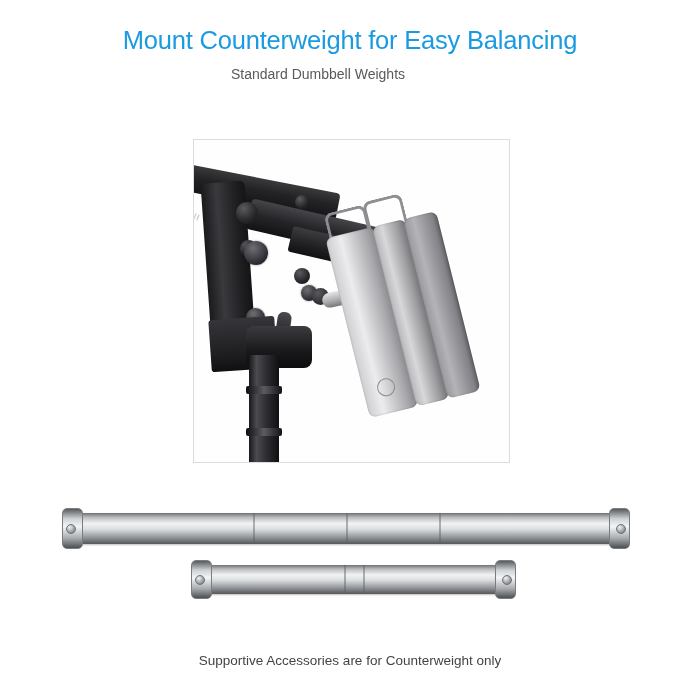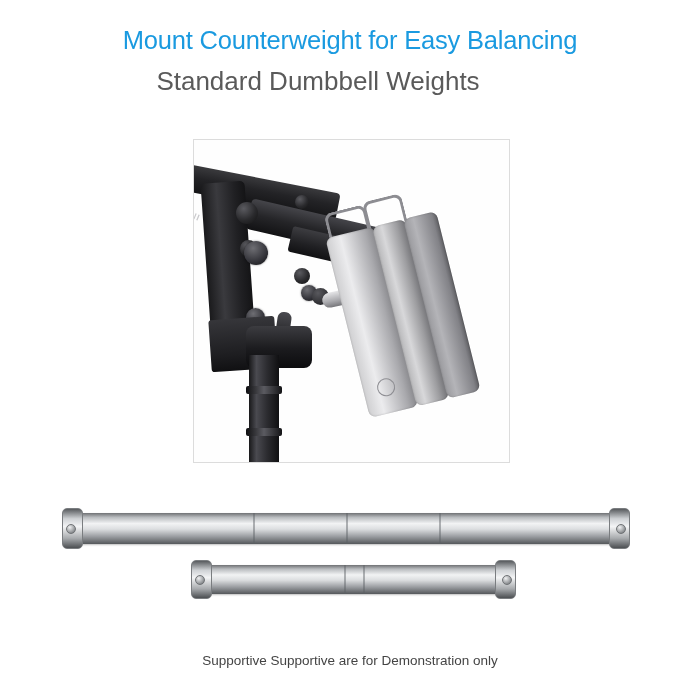--- a/index.html
+++ b/index.html
@@ -28,21 +28,21 @@
     font-weight: normal;
     color: #1a9ae0;
     letter-spacing: -0.2px;
   }
   .subhead {
     position: absolute;
     top: 66px;
     left: 0;
     width: 636px;
     text-align: center;
-    font-size: 26px;
+    font-size: 14px;
     color: #5a5a5a;
   }
   .footer-note {
     position: absolute;
     top: 653px;
     left: 0;
     width: 700px;
     text-align: center;
     font-size: 13.5px;
     color: #444444;
@@ -369,15 +369,15 @@
   <div class="bar bar-short">
     <div class="bar-shaft"></div>
     <div class="bar-seam" style="left:47%"></div>
     <div class="bar-seam" style="left:53%"></div>
     <div class="bar-cap left"></div>
     <div class="bar-cap right"></div>
     <div class="bar-screw left"></div>
     <div class="bar-screw right"></div>
   </div>
 
-  <div class="footer-note">Supportive Supportive are for Demonstration only</div>
+  <div class="footer-note">Supportive Accessories are for Counterweight only</div>
 
 </div>
 
 </body></html>

